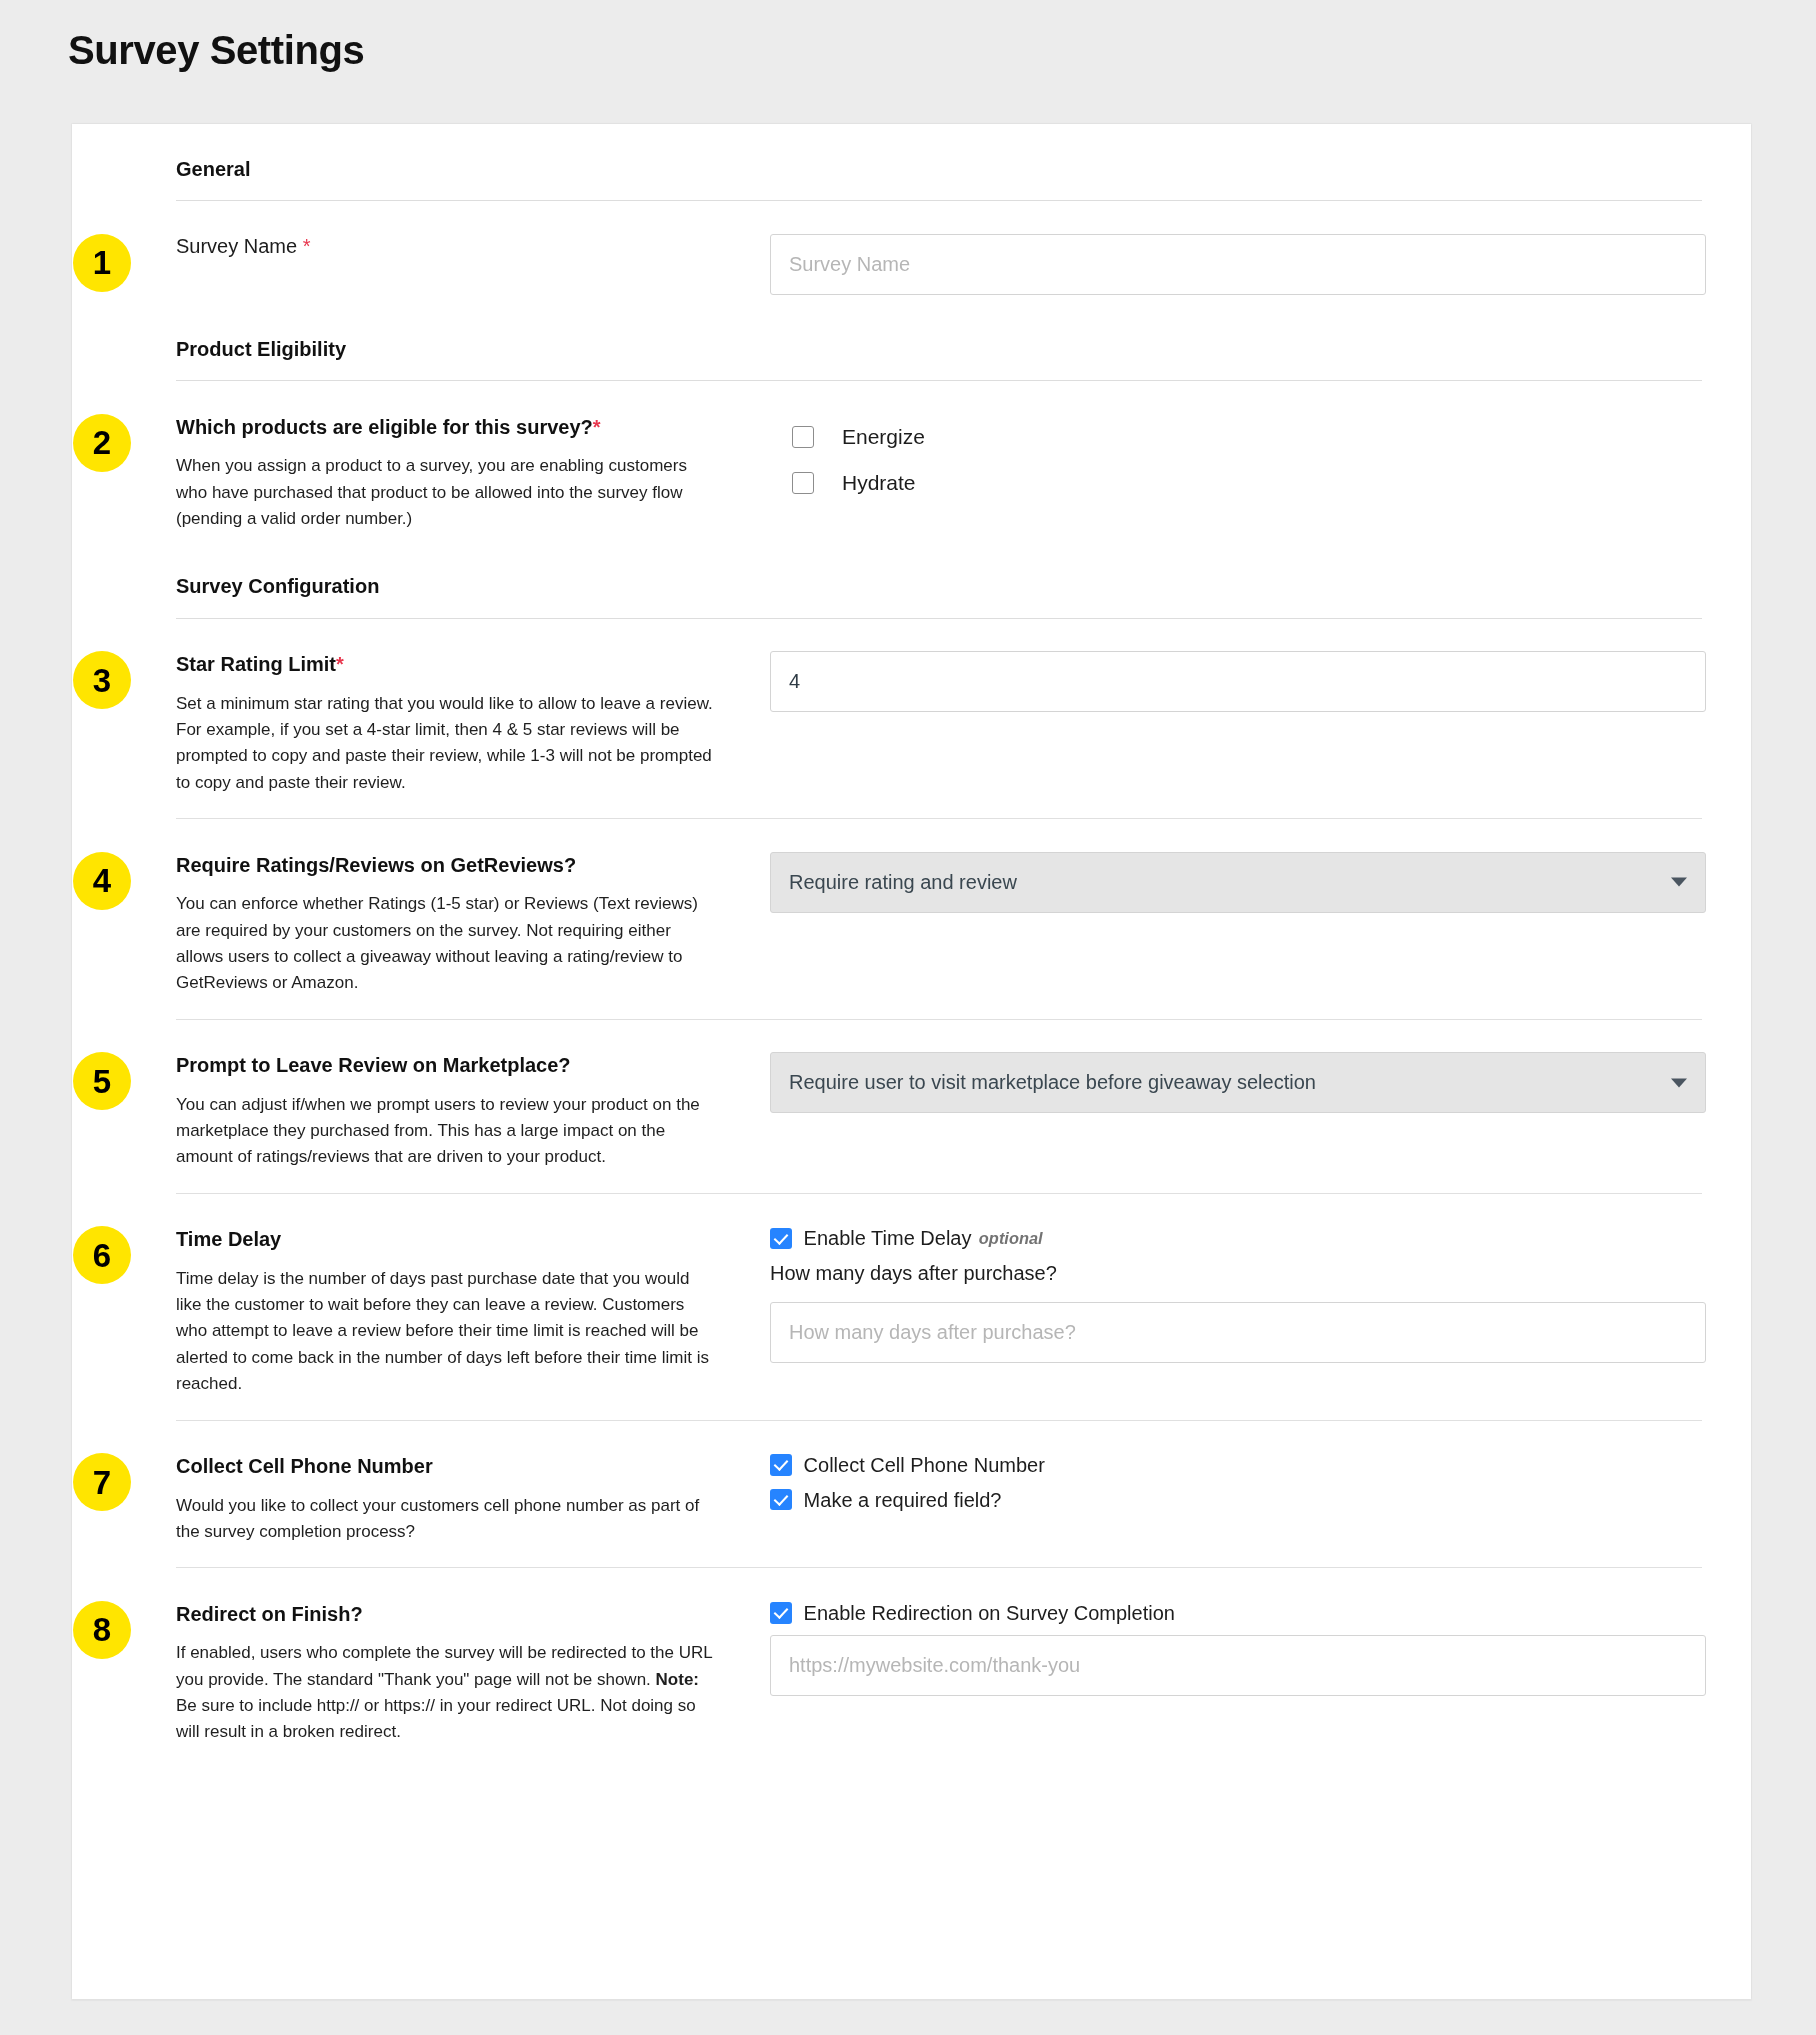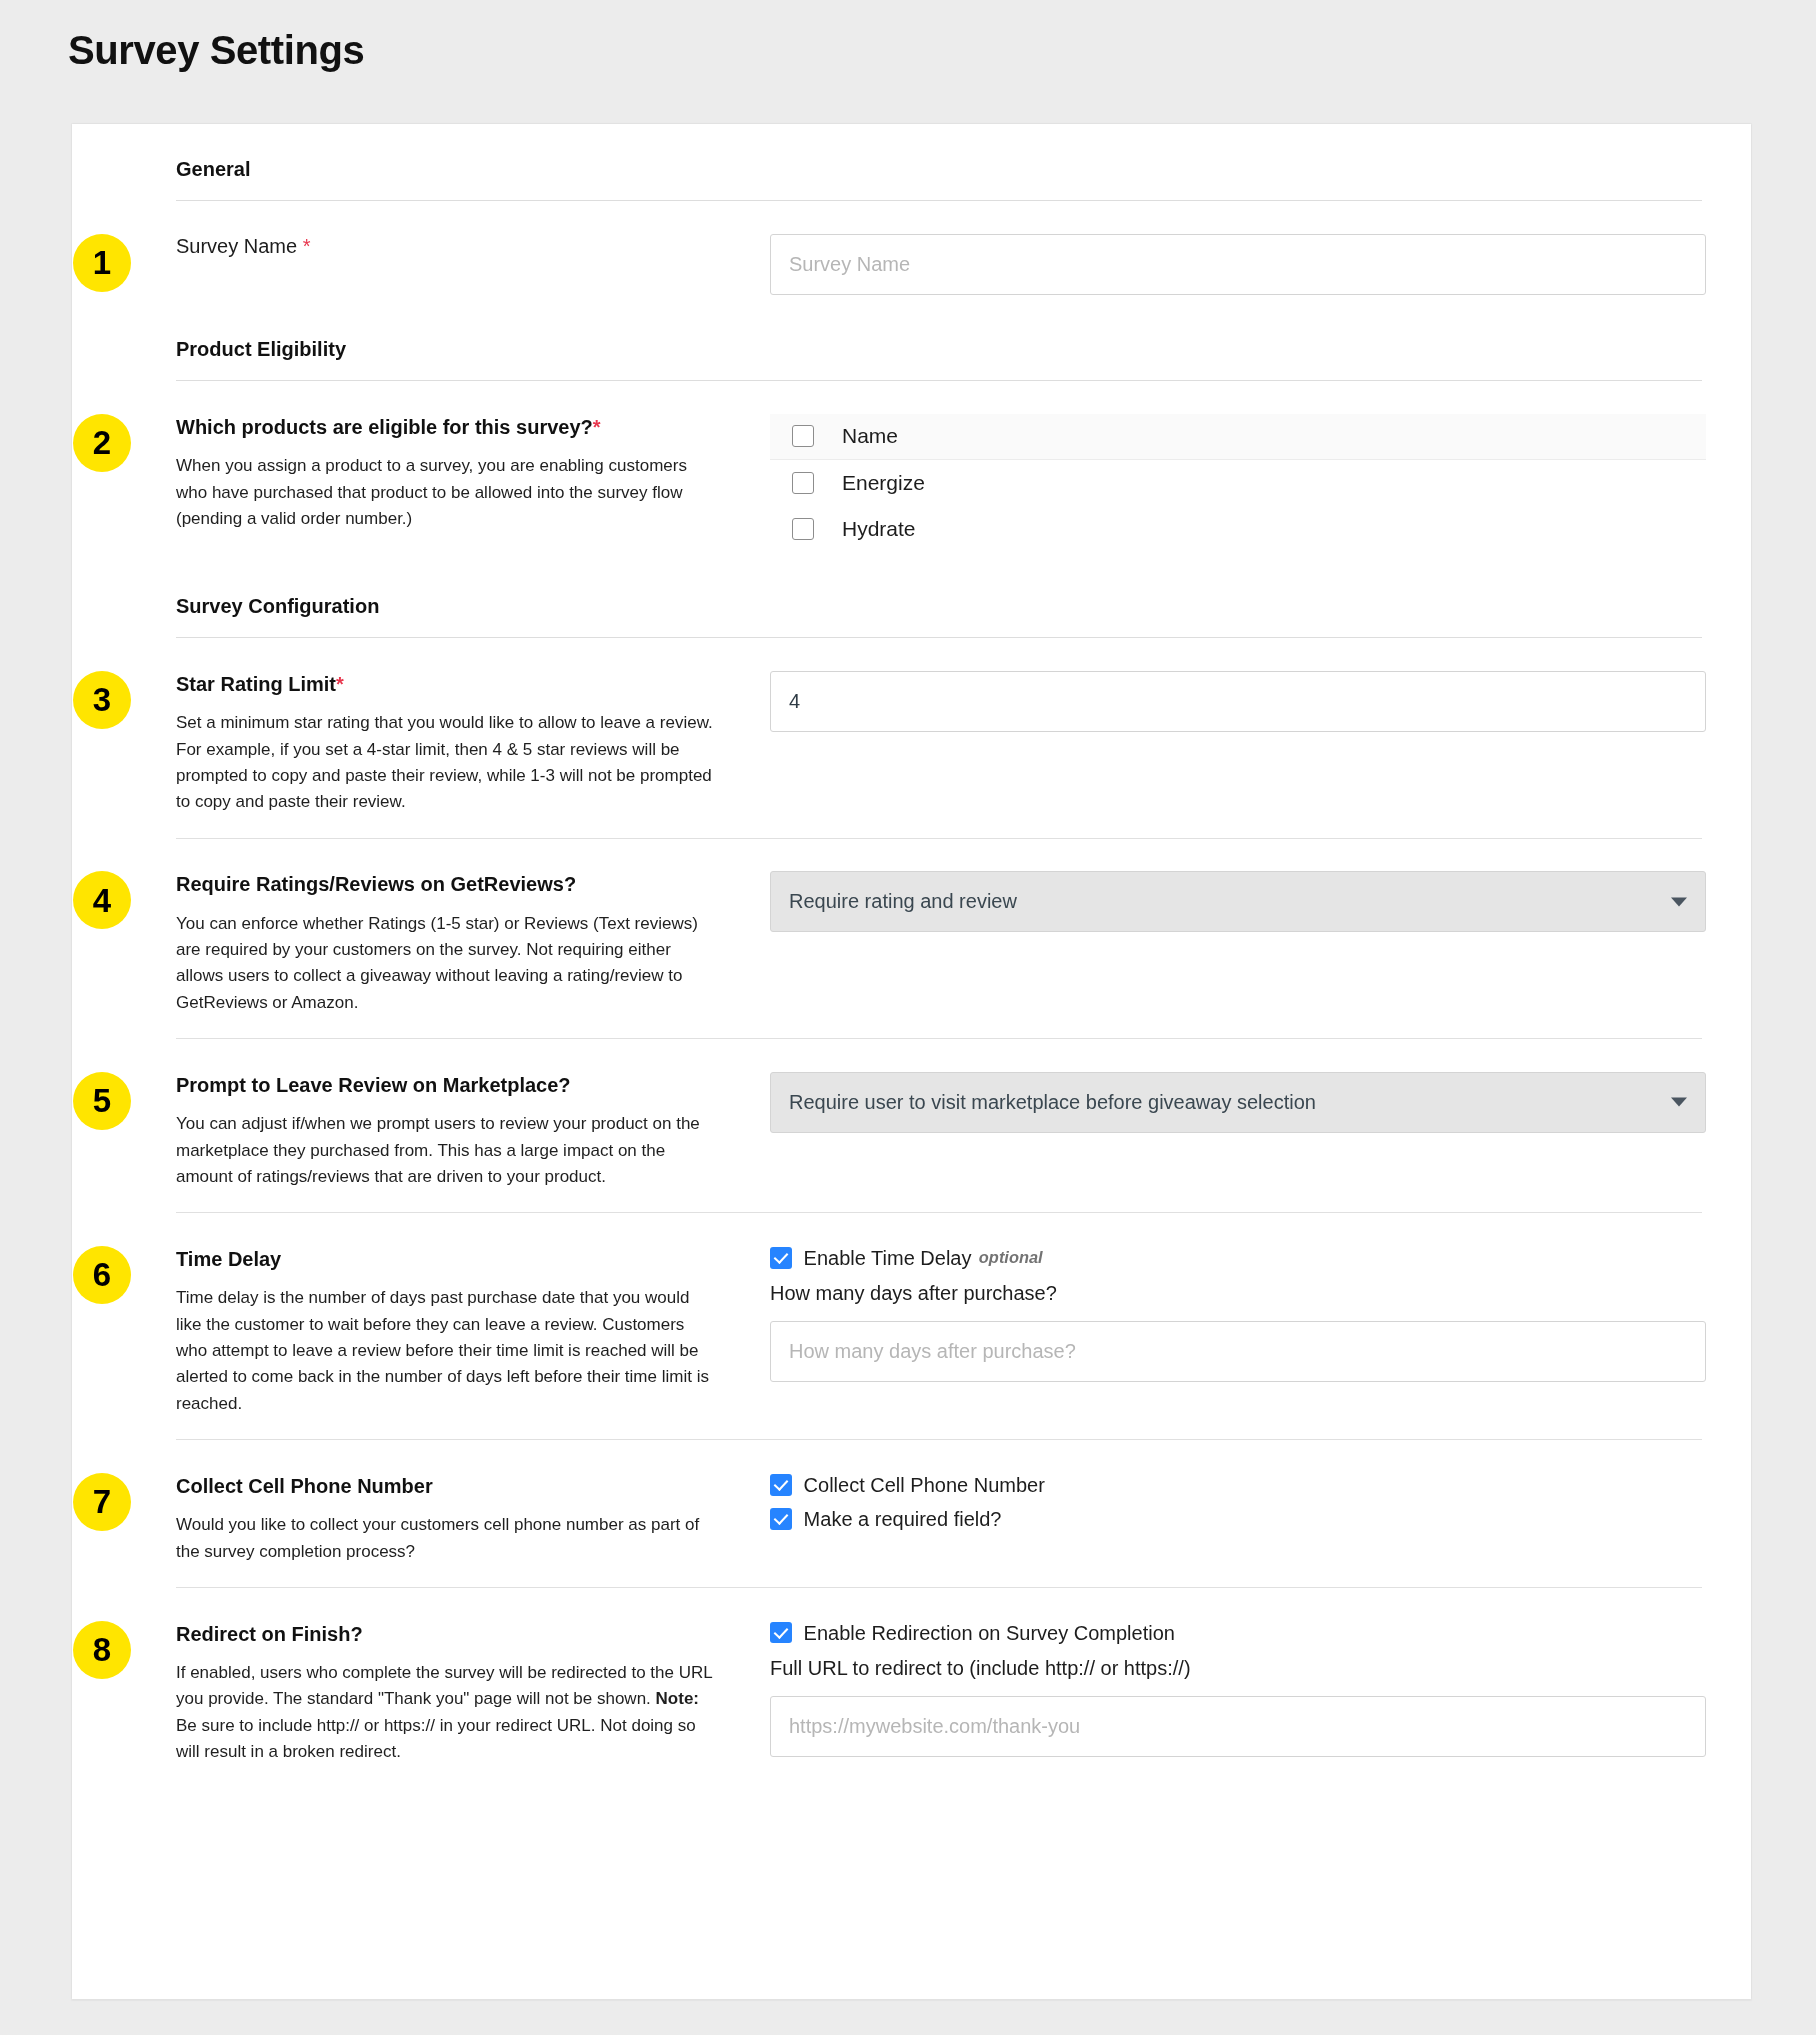--- a/index.html
+++ b/index.html
@@ -290,24 +290,20 @@
       <div class="row">
         <div class="badge">2</div>
         <div class="col-left">
           <div class="field-label-bold">
             <span>Which products are eligible for this survey?</span><span class="req-star-tight">*</span>
           </div>
           <div class="help-text">When you assign a product to a survey, you are enabling customers who have purchased that product to be allowed into the survey flow (pending a valid order number.)</div>
         </div>
         <div class="col-right">
           <div class="product-list">
-            <div class="product-row header">
-              <span class="cb-empty"></span>
-              <span class="product-name">Name</span>
-            </div>
             <div class="product-row">
               <span class="cb-empty"></span>
               <span class="product-name">Energize</span>
             </div>
             <div class="product-row">
               <span class="cb-empty"></span>
               <span class="product-name">Hydrate</span>
             </div>
           </div>
         </div>
@@ -423,21 +419,20 @@
           <div class="help-text">
             <span>If enabled, users who complete the survey will be redirected to the URL you provide. The standard "Thank you" page will not be shown.</span>
             <b>Note:</b><span> Be sure to include http:// or https:// in your redirect URL. Not doing so will result in a broken redirect.</span>
           </div>
         </div>
         <div class="col-right">
           <div class="check-line">
             <span class="cb-blue"></span>
             <span class="check-label">Enable Redirection on Survey Completion</span>
           </div>
-          <div class="sub-question">Full URL to redirect to (include http:// or https://)</div>
           <input class="text-input" type="text" placeholder="https://mywebsite.com/thank-you" style="">
         </div>
       </div>
 
     </div>
   </div>
 </div>
 
 
 </body></html>

